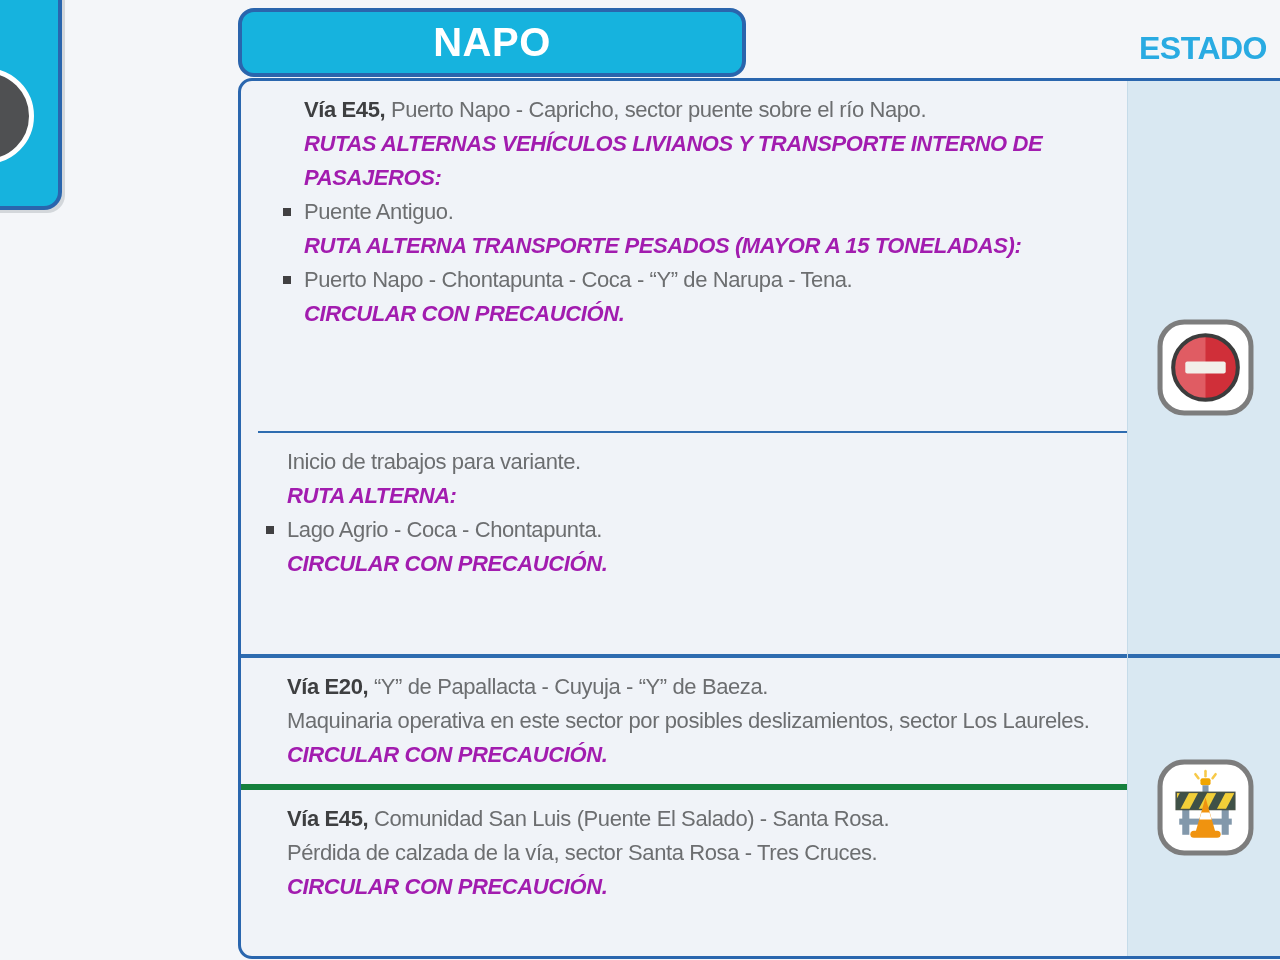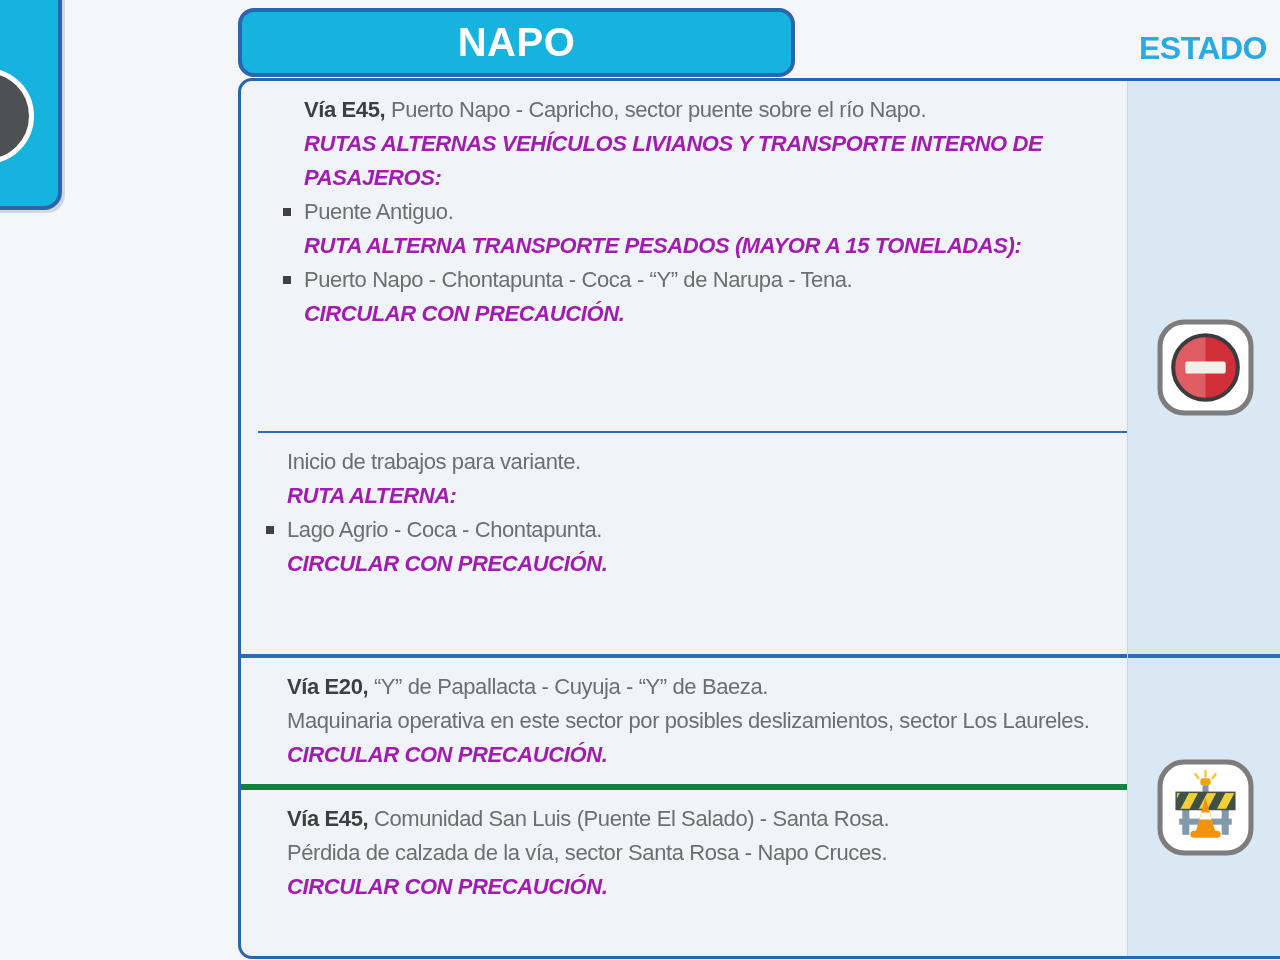--- a/index.html
+++ b/index.html
@@ -25,21 +25,21 @@
     position: absolute; left: -34px; top: 100px;
     width: 96px; height: 96px;
     background: #4f5052;
     border: 5px solid #ffffff;
     border-radius: 50%;
   }
 
   
   .region-tab {
     position: absolute; left: 238px; top: 8px;
-    width: 557px; height: 69px;
+    width: 508px; height: 69px;
     background: #16b3de;
     border: 4px solid #2a65ad;
     border-radius: 16px;
     display: flex; align-items: center; justify-content: center;
     z-index: 3;
   }
   .region-tab span {
     color: #ffffff; font-weight: bold; font-size: 40px;
     letter-spacing: 0.5px;
   }
@@ -126,21 +126,21 @@
           <div class="block block-bullet">Lago Agrio - Coca - Chontapunta.</div>
           <div class="block block-header">CIRCULAR CON PRECAUCIÓN.</div>
         </div>
         <div class="row">
           <div class="block block-para"><span class="lead">Vía E20,</span><span> “Y” de Papallacta - Cuyuja - “Y” de Baeza.</span></div>
           <div class="block block-para">Maquinaria operativa en este sector por posibles deslizamientos, sector Los Laureles.</div>
           <div class="block block-header">CIRCULAR CON PRECAUCIÓN.</div>
         </div>
         <div class="row">
           <div class="block block-para"><span class="lead">Vía E45,</span><span> Comunidad San Luis (Puente El Salado) - Santa Rosa.</span></div>
-          <div class="block block-para">Pérdida de calzada de la vía, sector Santa Rosa - Napo Cruces.</div>
+          <div class="block block-para">Pérdida de calzada de la vía, sector Santa Rosa - Tres Cruces.</div>
           <div class="block block-header">CIRCULAR CON PRECAUCIÓN.</div>
         </div>
       </div>
 
     <div class="estado-col">
       <div class="estado-cell">
         <svg class="status-icon" viewBox="0 0 96 96">
           <rect x="3" y="3" width="90" height="90" rx="24" fill="#ffffff" stroke="#7d7d7d" stroke-width="5"></rect>
           <circle cx="48" cy="48" r="32" fill="#e05c63"></circle>
           <path d="M48 16 A32 32 0 0 1 48 80 Z" fill="#d02f39"></path>

